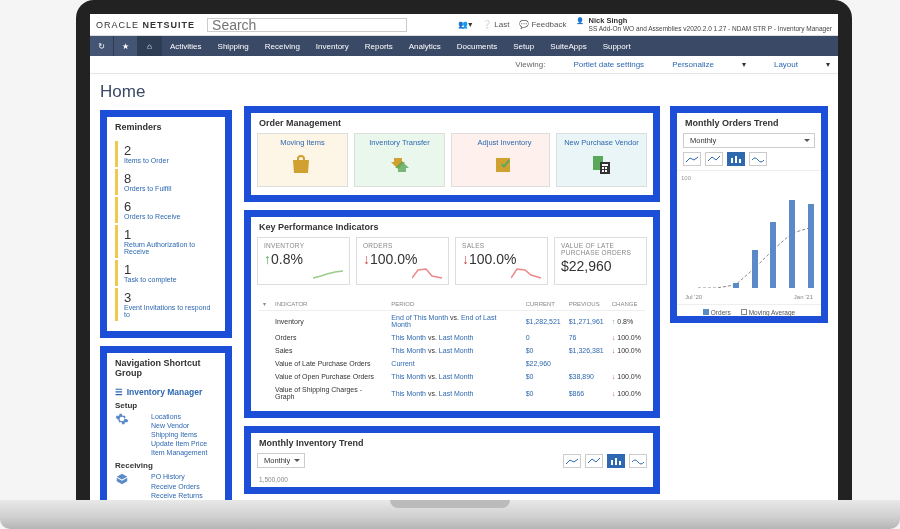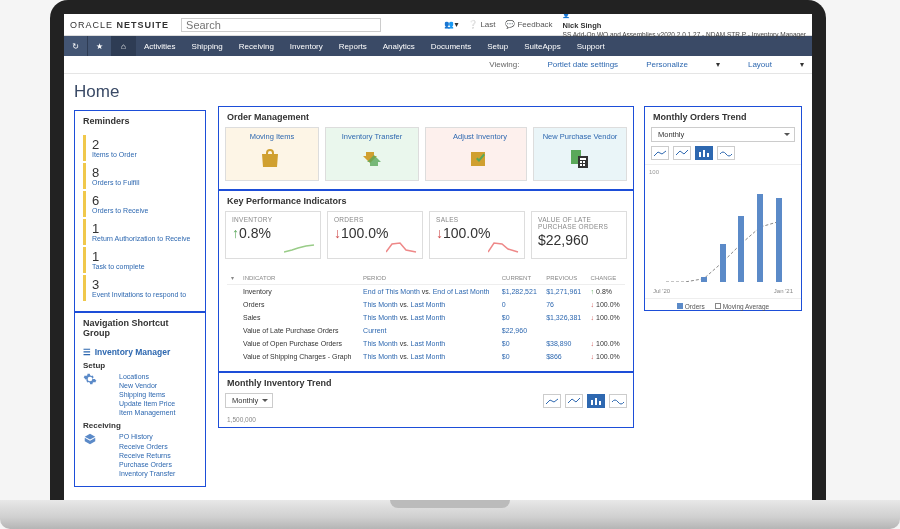--- a/index.html
+++ b/index.html
@@ -1,31 +1,31 @@
 <!DOCTYPE html>
 <html><head>
 <meta charset="utf-8">
 <style>
 * { margin: 0; padding: 0; box-sizing: border-box; }
 body { font-family: Arial, Helvetica, sans-serif; background: #f5f5f5; }
 .laptop { width: 900px; height: 529px; margin: 0 auto; position: relative; }
-.bezel { position: absolute; top: 0; left: 50px; width: 776px; height: 500px; background: #222; border-radius: 18px 18px 0 0; padding: 14px 14px 0 14px; }
+.bezel { position: absolute; top: 0; left: 76px; width: 776px; height: 500px; background: #222; border-radius: 18px 18px 0 0; padding: 14px 14px 0 14px; }
 .screen { width: 100%; height: 100%; background: #fff; overflow: hidden; font-size: 8px; }
 .base { position: absolute; bottom: 0; left: 0; width: 900px; height: 29px; background: linear-gradient(#e8e8e8,#cfcfcf 60%,#b5b5b5); border-radius: 0 0 10px 10px; }
 .notch { position: absolute; top: 0; left: 50%; width: 120px; height: 8px; margin-left: -60px; background: #bbb; border-radius: 0 0 8px 8px; }
 
 
 .topbar { display: flex; align-items: center; height: 22px; padding: 0 6px; border-bottom: 1px solid #ddd; }
 .logo { font-size: 9px; letter-spacing: 1px; color: #333; margin-right: 12px; white-space: nowrap; }
 .logo b { font-weight: 700; }
 .searchbox { flex: 0 0 200px; margin-right: auto; }
-.searchbox input { width: 100%; height: 14px; border: 1px solid #ccc; padding: 0 4px; font-size: 11px; }
+.searchbox input { width: 100%; height: 14px; border: 1px solid #ccc; padding: 0 4px; font-size: 14px; }
 .topright { display: flex; align-items: center; gap: 10px; color: #333; }
 .topright .link { color: #555; display: flex; align-items: center; gap: 2px; }
-.userblock { line-height: 1.1; font-size: 6.5px; color: #444; display: flex; gap: 4px; flex-direction: column; }
+.userblock { line-height: 1.1; font-size: 6.5px; color: #444; display: flex; gap: 4px; }
 .userblock .un { font-weight: bold; font-size: 7.5px; color: #333; }
 
 
 .navbar { display: flex; align-items: center; background: #3a4a66; height: 20px; color: #fff; font-size: 8px; }
 .navicon { width: 24px; height: 20px; display: flex; align-items: center; justify-content: center; border-right: 1px solid #2e3c54; background: #435573; }
 .navicon.home { background: #2e3c54; }
 .navitem { padding: 0 8px; height: 20px; display: flex; align-items: center; }
 
 
 .subbar { display: flex; align-items: center; justify-content: flex-end; height: 18px; padding: 0 8px; gap: 28px; font-size: 8px; color: #333; border-bottom: 1px solid #e5e5e5; }
@@ -33,21 +33,21 @@
 .subbar .lnk { color: #2e68b0; }
 
 
 .body { display: flex; height: calc(100% - 60px); }
 .left { width: 148px; padding: 4px 6px 4px 10px; overflow: hidden; }
 .main { flex: 1; padding: 4px 6px; overflow: hidden; }
 .right { width: 172px; padding: 4px 10px 4px 4px; overflow: hidden; }
 
 .page-title { font-size: 17px; color: #3a4a66; font-weight: 400; margin: 4px 0 8px 0; }
 
-.portlet { border: 1px solid #1d4ed8; background: #fff; }
+.portlet { border: 7px solid #1d4ed8; background: #fff; margin-bottom: 8px; }
 .portlet-head { font-size: 9px; font-weight: bold; padding: 5px 8px; color: #333; }
 .portlet-body { padding: 4px 8px 8px 8px; }
 
 
 .reminder { border-left: 3px solid #f0c84b; padding: 3px 0 3px 6px; margin-bottom: 2px; }
 .reminder .n { font-size: 13px; color: #333; line-height: 1; }
 .reminder .t { font-size: 7px; color: #2e68b0; }
 
 
 .sg-title { color: #2e68b0; font-size: 8.5px; font-weight: bold; display: flex; align-items: center; gap: 4px; margin-bottom: 4px; }

